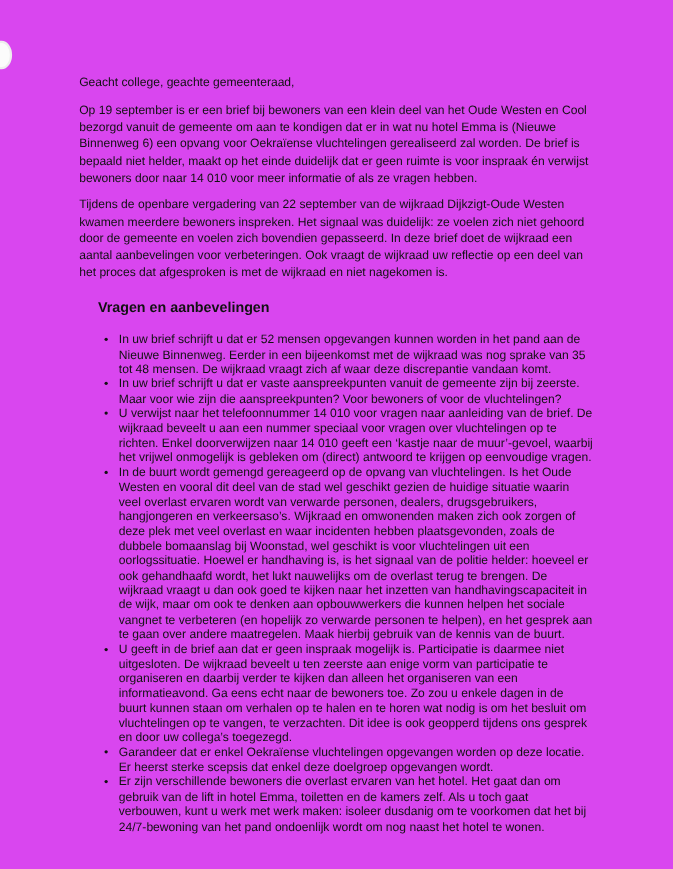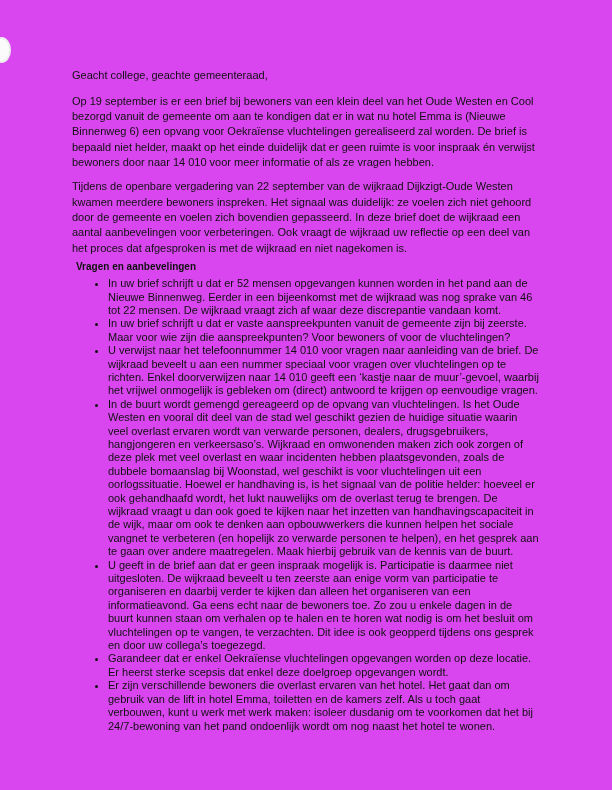--- a/index.html
+++ b/index.html
@@ -35,22 +35,22 @@
     font-size: 11px;
     line-height: 15.33px;
     text-align: left;
   }
   .para {
     margin: 0;
   }
   .spacer-a { height: 10.5px; }
   .spacer-b { height: 9px; }
   .section-heading {
-    margin: 4px;
-    font-size: 10px;
+    margin: 17px;
+    font-size: 13px;
     font-weight: bold;
     line-height: 13px;
   }
   ul.bullet-list {
     margin: 0;
     padding: 0 0 0 36px;
     list-style: disc outside;
     line-height: 13.4px;
     width: 432px;
   }
@@ -72,21 +72,21 @@
 
     <p class="para">Op 19 september is er een brief bij bewoners van een klein deel van het Oude Westen en Cool bezorgd vanuit de gemeente om aan te kondigen dat er in wat nu hotel Emma is (Nieuwe Binnenweg 6) een opvang voor Oekraïense vluchtelingen gerealiseerd zal worden. De brief is bepaald niet helder, maakt op het einde duidelijk dat er geen ruimte is voor inspraak én verwijst bewoners door naar 14 010 voor meer informatie of als ze vragen hebben.</p>
 
     <div class="spacer-b"></div>
 
     <p class="para">Tijdens de openbare vergadering van 22 september van de wijkraad Dijkzigt-Oude Westen kwamen meerdere bewoners inspreken. Het signaal was duidelijk: ze voelen zich niet gehoord door de gemeente en voelen zich bovendien gepasseerd. In deze brief doet de wijkraad een aantal aanbevelingen voor verbeteringen. Ook vraagt de wijkraad uw reflectie op een deel van het proces dat afgesproken is met de wijkraad en niet nagekomen is.</p>
 
     <p class="section-heading">Vragen en aanbevelingen</p>
 
     <ul class="bullet-list">
-      <li>In uw brief schrijft u dat er 52 mensen opgevangen kunnen worden in het pand aan de Nieuwe Binnenweg. Eerder in een bijeenkomst met de wijkraad was nog sprake van 46 tot 22 mensen. De wijkraad vraagt zich af waar deze discrepantie vandaan komt.</li>
+      <li>In uw brief schrijft u dat er 52 mensen opgevangen kunnen worden in het pand aan de Nieuwe Binnenweg. Eerder in een bijeenkomst met de wijkraad was nog sprake van 35 tot 48 mensen. De wijkraad vraagt zich af waar deze discrepantie vandaan komt.</li>
       <li>In uw brief schrijft u dat er vaste aanspreekpunten vanuit de gemeente zijn bij zeerste. Maar voor wie zijn die aanspreekpunten? Voor bewoners of voor de vluchtelingen?</li>
       <li>U verwijst naar het telefoonnummer 14 010 voor vragen naar aanleiding van de brief. De wijkraad beveelt u aan een nummer speciaal voor vragen over vluchtelingen op te richten. Enkel doorverwijzen naar 14 010 geeft een ‘kastje naar de muur’-gevoel, waarbij het vrijwel onmogelijk is gebleken om (direct) antwoord te krijgen op eenvoudige vragen.</li>
       <li>In de buurt wordt gemengd gereageerd op de opvang van vluchtelingen. Is het Oude Westen en vooral dit deel van de stad wel geschikt gezien de huidige situatie waarin veel overlast ervaren wordt van verwarde personen, dealers, drugsgebruikers, hangjongeren en verkeersaso’s. Wijkraad en omwonenden maken zich ook zorgen of deze plek met veel overlast en waar incidenten hebben plaatsgevonden, zoals de dubbele bomaanslag bij Woonstad, wel geschikt is voor vluchtelingen uit een oorlogssituatie. Hoewel er handhaving is, is het signaal van de politie helder: hoeveel er ook gehandhaafd wordt, het lukt nauwelijks om de overlast terug te brengen. De wijkraad vraagt u dan ook goed te kijken naar het inzetten van handhavingscapaciteit in de wijk, maar om ook te denken aan opbouwwerkers die kunnen helpen het sociale vangnet te verbeteren (en hopelijk zo verwarde personen te helpen), en het gesprek aan te gaan over andere maatregelen. Maak hierbij gebruik van de kennis van de buurt.</li>
       <li>U geeft in de brief aan dat er geen inspraak mogelijk is. Participatie is daarmee niet uitgesloten. De wijkraad beveelt u ten zeerste aan enige vorm van participatie te organiseren en daarbij verder te kijken dan alleen het organiseren van een informatieavond. Ga eens echt naar de bewoners toe. Zo zou u enkele dagen in de buurt kunnen staan om verhalen op te halen en te horen wat nodig is om het besluit om vluchtelingen op te vangen, te verzachten. Dit idee is ook geopperd tijdens ons gesprek en door uw collega’s toegezegd.</li>
       <li>Garandeer dat er enkel Oekraïense vluchtelingen opgevangen worden op deze locatie. Er heerst sterke scepsis dat enkel deze doelgroep opgevangen wordt.</li>
       <li>Er zijn verschillende bewoners die overlast ervaren van het hotel. Het gaat dan om gebruik van de lift in hotel Emma, toiletten en de kamers zelf. Als u toch gaat verbouwen, kunt u werk met werk maken: isoleer dusdanig om te voorkomen dat het bij 24/7-bewoning van het pand ondoenlijk wordt om nog naast het hotel te wonen.</li>
     </ul>
   </div>
 </div>
 

